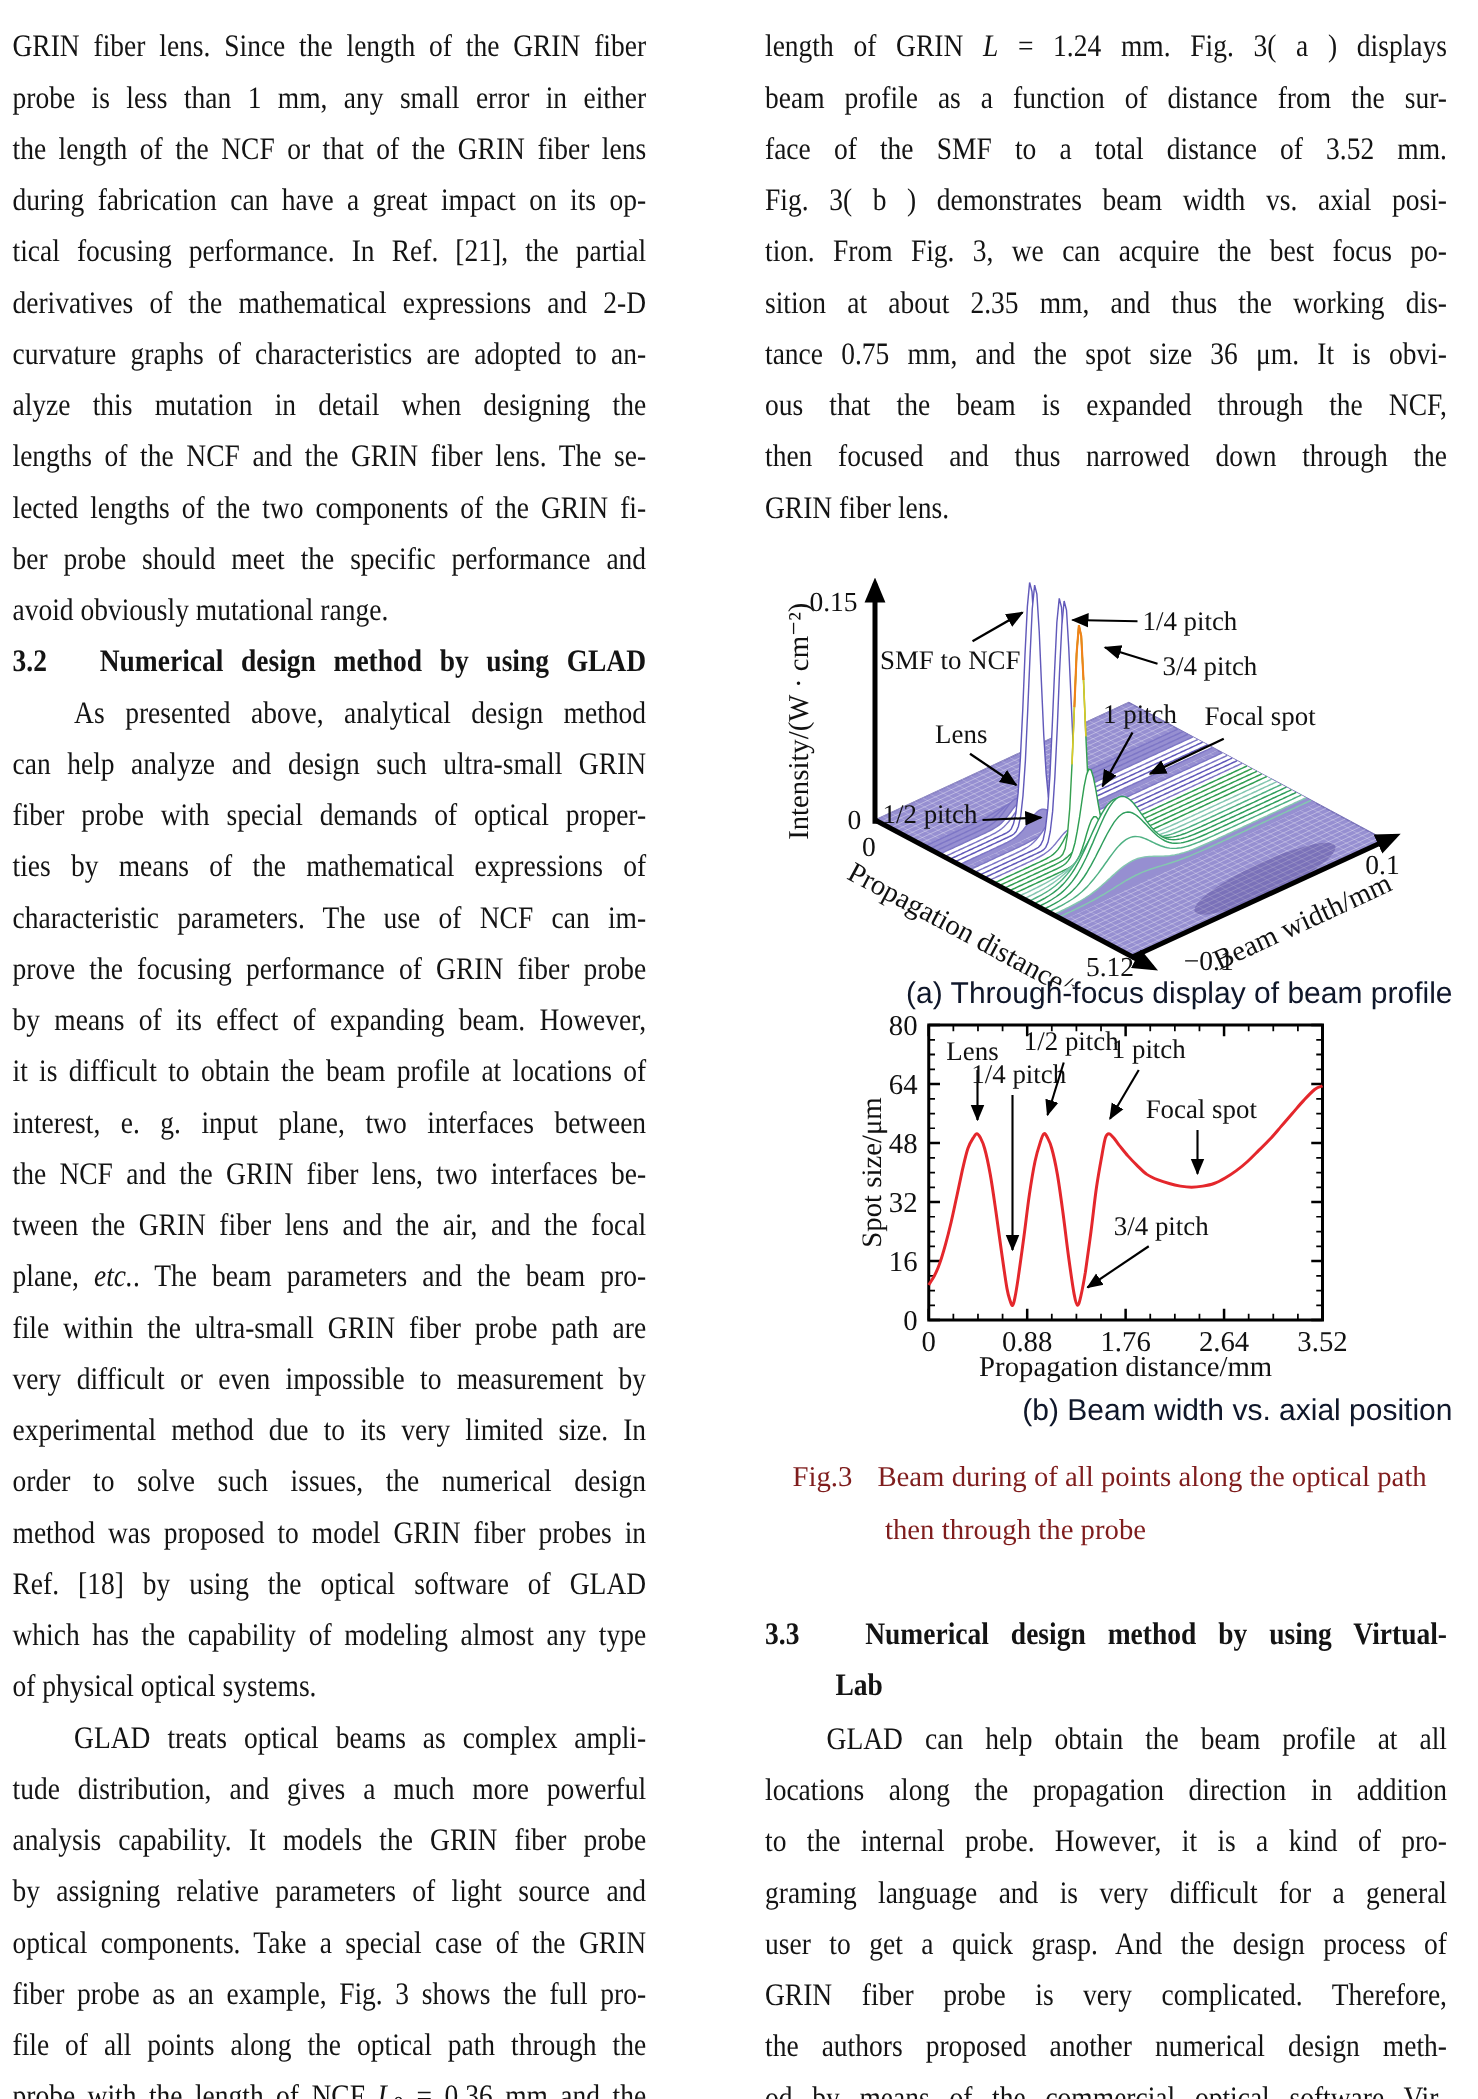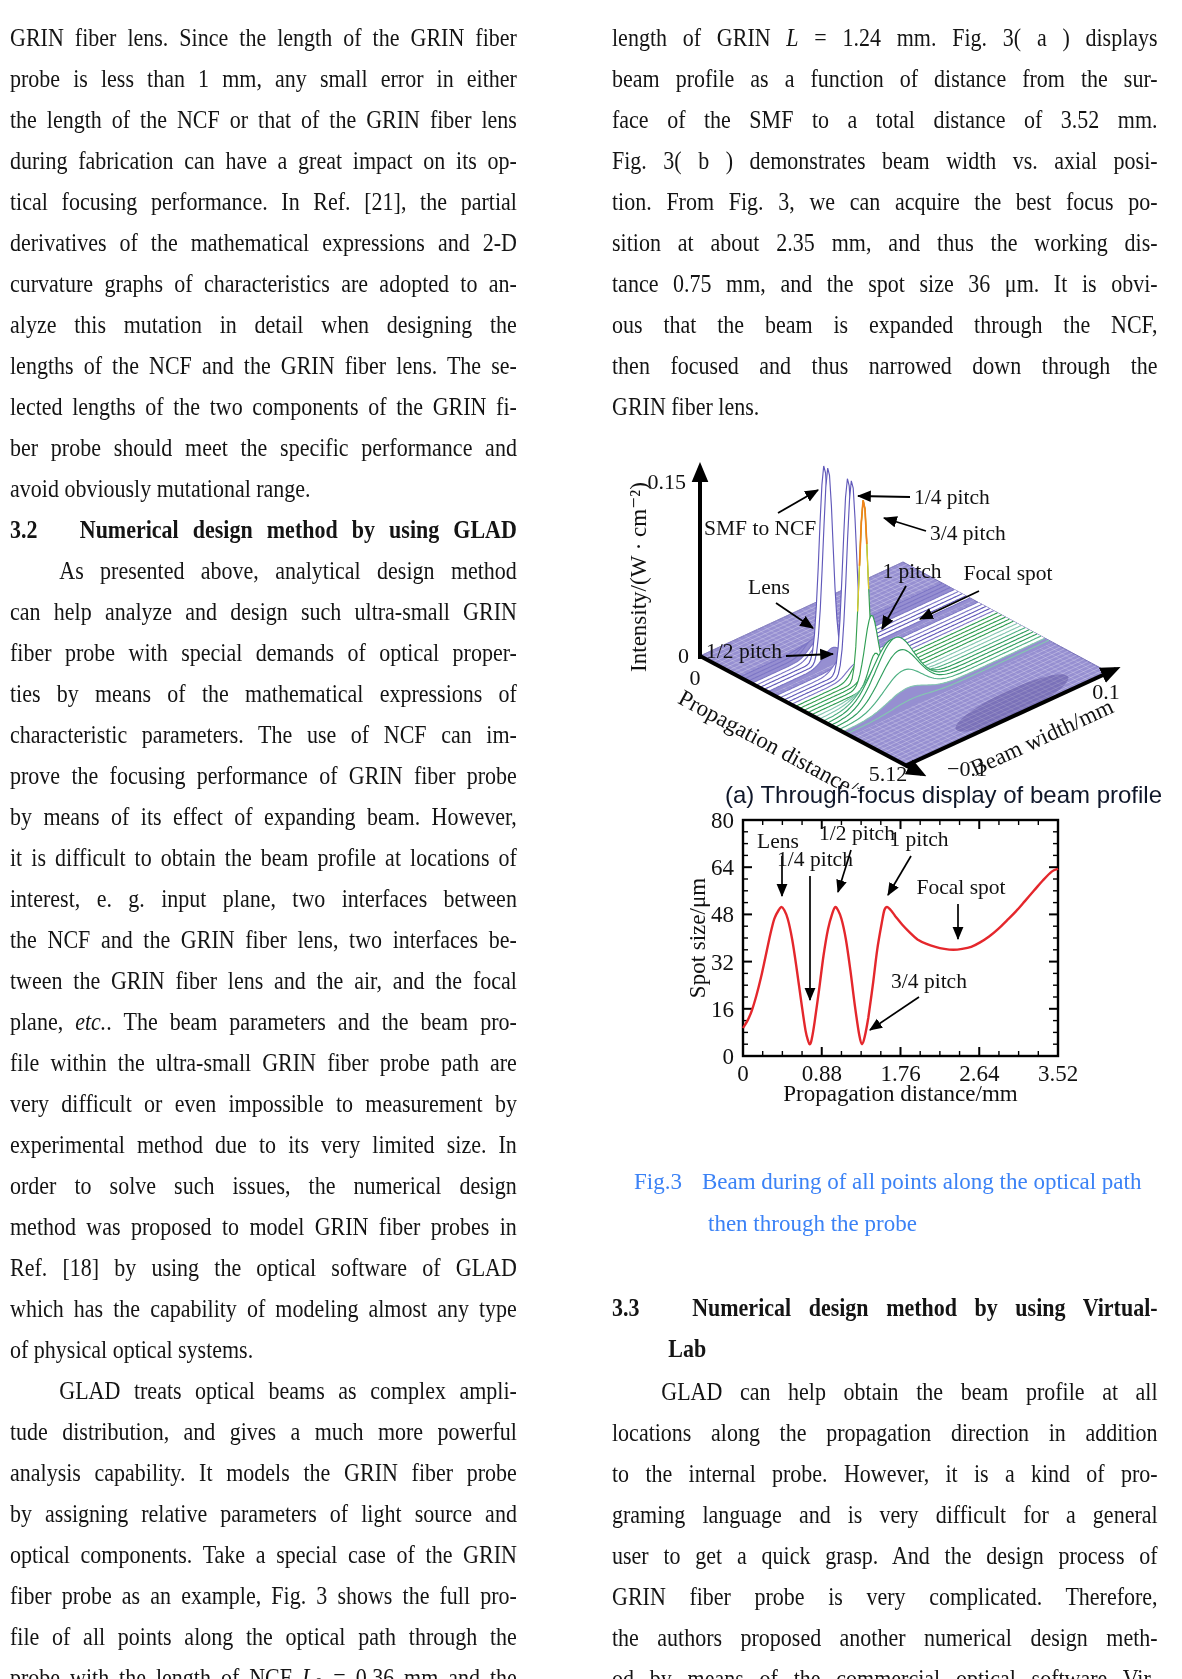--- a/index.html
+++ b/index.html
@@ -15,21 +15,21 @@
   .tline.thead{font-weight:bold;}
   .rblock{position:absolute;left:0;width:620px;}
   #rpara1{top:0;}
   #rheading{top:1270px;}
   #rpara2{top:1354px;}
   .labline{padding-left:64px;}
   .figcap{position:absolute;font-family:"Liberation Sans","DejaVu Sans",sans-serif;
           font-size:24px;color:#0f172a;text-align:right;}
   #capA{left:622px;top:770px;width:540px;}
   #capB{left:622px;top:1104px;width:540px;}
-  #fig3cap{position:absolute;left:634px;top:1150px;width:528px;font-size:23px;line-height:42px;color:#3b82f6;}
+  #fig3cap{position:absolute;left:634px;top:1150px;width:528px;font-size:23px;line-height:42px;color:#7f1d1d;}
   #fig3cap .l1{display:flex;}
   #fig3cap .flabel{flex:0 0 auto;margin-right:20px;}
   #fig3cap .l2{margin-left:74px;}
   svg{position:absolute;}
   #fig3a{left:582px;top:416px;}
   #fig3b{left:690px;top:793px;}
   svg text{font-family:"Liberation Serif","DejaVu Serif",serif;fill:#111;}
 </style>
 </head>
 <body>
@@ -398,20 +398,21 @@
         <text x="167" y="36" font-size="21.5" text-anchor="middle">1/2 pitch</text>
         <path d="M161 46L148 88" stroke="#000" stroke-width="1.7" fill="none" marker-end="url(#anB)"></path>
         <text x="229" y="42" font-size="21.5" text-anchor="middle">1 pitch</text>
         <path d="M221 52L198 91" stroke="#000" stroke-width="1.7" fill="none" marker-end="url(#anB)"></path>
         <text x="271" y="90" font-size="21.5" text-anchor="middle">Focal spot</text>
         <path d="M268 100L268 135" stroke="#000" stroke-width="1.7" fill="none" marker-end="url(#anB)"></path>
         <text x="239" y="184" font-size="21.5" text-anchor="middle">3/4 pitch</text>
         <path d="M229 193L180 226" stroke="#000" stroke-width="1.7" fill="none" marker-end="url(#anB)"></path>
       </g>
     </svg>
+  <div id="capB" class="figcap">(b) Beam width vs. axial position</div>
 
   <div id="fig3cap">
     <div class="l1">
       <span class="flabel">Fig.3</span>
       <span>Beam during of all points along the optical path</span>
     </div>
     <div class="l2">then through the probe</div>
   </div>
 
 </div>

